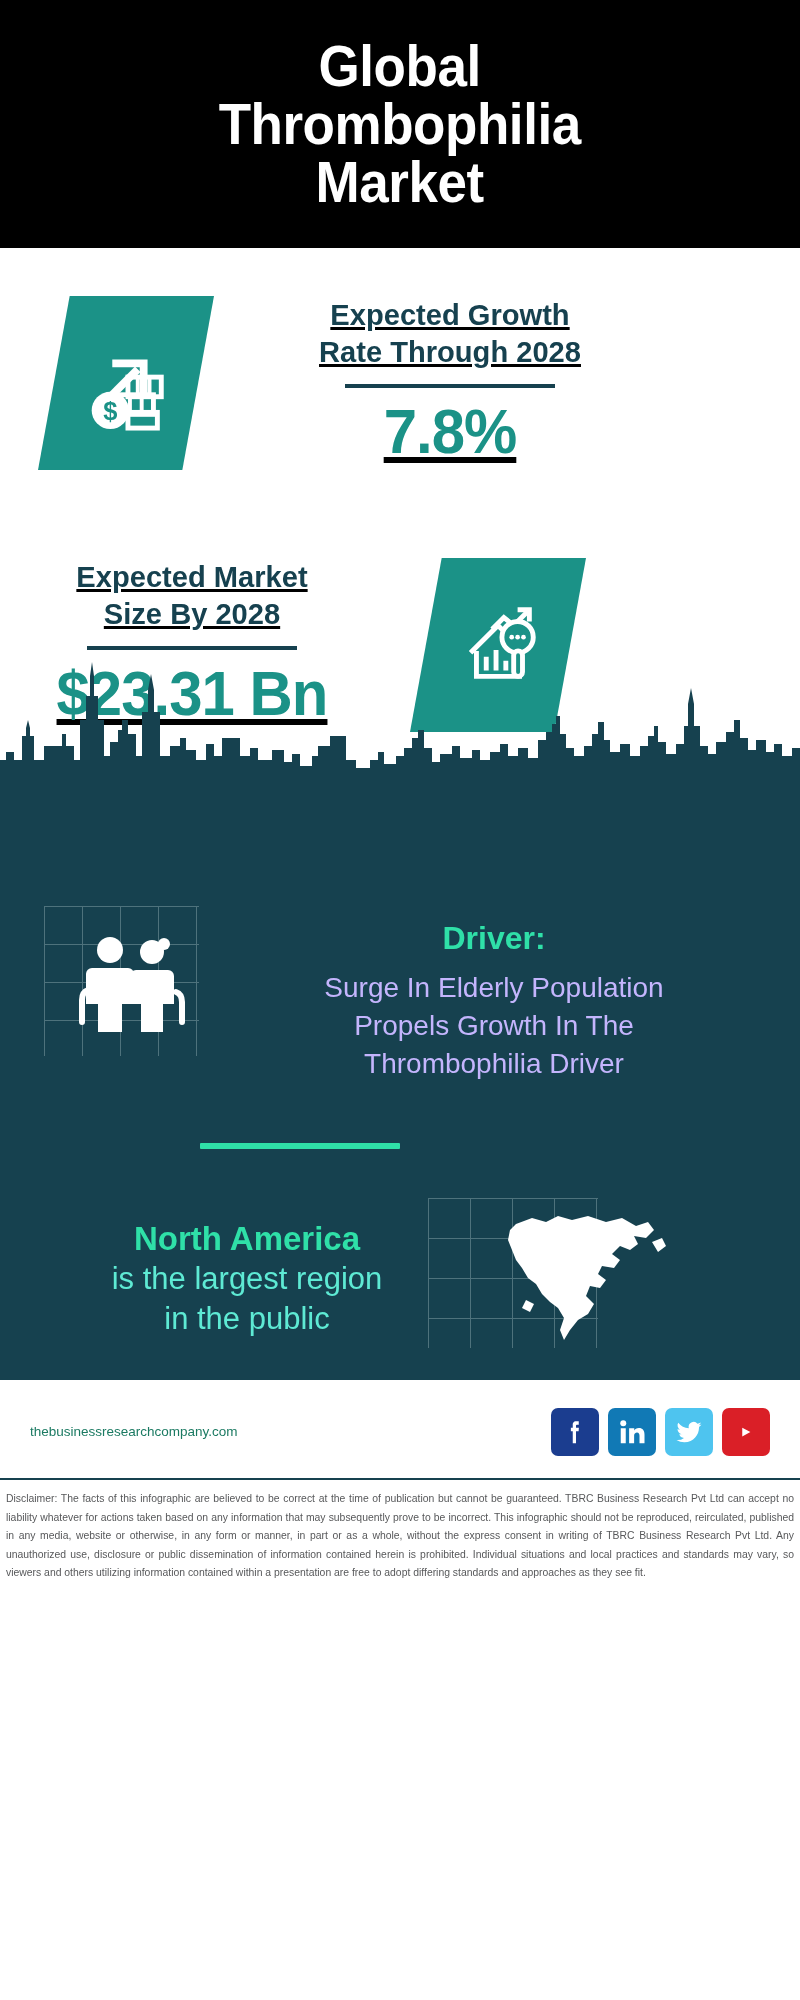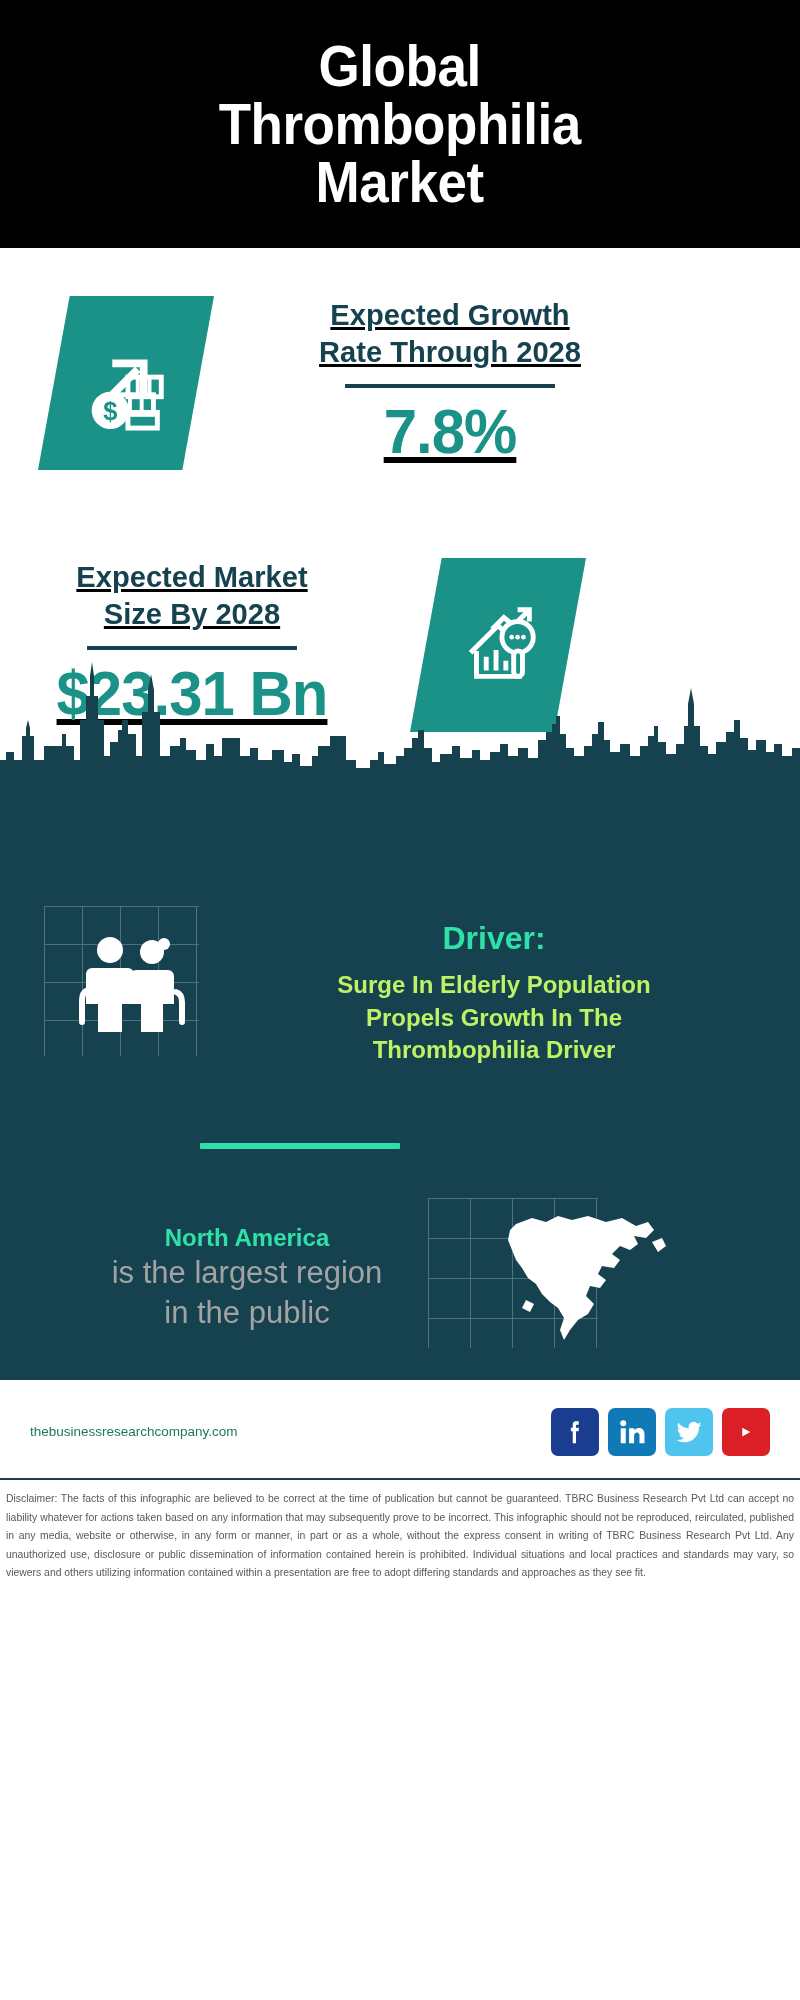--- a/index.html
+++ b/index.html
@@ -115,42 +115,42 @@
   .people-icon svg { width:120px; height:105px; position:absolute; left:30px; top:12px; }
 
   .driver-text { width:480px; text-align:center; margin-left:-8px; }
   .driver-heading {
     color:#2fe0a8;
     font-weight:700; font-size:32px;
     font-family:"Liberation Sans Narrow","Liberation Sans",sans-serif;
     margin-bottom:12px;
   }
   .driver-body {
-    color:#bef264;
-    font-weight:700; font-size:24px; line-height:1.36;
+    color:#c4b5fd;
+    font-weight:400; font-size:28px; line-height:1.36;
     font-family:"Liberation Sans Narrow","Liberation Sans",sans-serif;
   }
 
   .mint-divider {
     position:absolute; top:363px; left:200px;
     width:200px; height:6px; background:#2fe0a8;
     border-radius:1px;
   }
 
   .region-wrap {
     position:absolute; top:428px; left:0; width:800px;
     display:flex; align-items:center;
   }
   .region-text { width:470px; text-align:center; margin-left:12px; }
   .region-name {
-    color:#2fe0a8; font-size:24px; font-weight:700; line-height:1.25;
+    color:#2fe0a8; font-size:33px; font-weight:700; line-height:1.25;
     font-family:"Liberation Sans Narrow","Liberation Sans",sans-serif;
   }
   .region-sub {
-    color:#a3a3a3; font-size:31px; font-weight:400; line-height:1.28;
+    color:#5eead4; font-size:31px; font-weight:400; line-height:1.28;
     font-family:"Liberation Sans Narrow","Liberation Sans",sans-serif;
   }
   .map-box { width:230px; height:140px; position:relative; }
   .map-box svg.map { width:170px; height:135px; position:absolute; left:20px; top:0; }
 
   
   .footer {
     position:absolute; top:1380px; left:0;
     width:800px; height:620px; background:#ffffff;
   }

